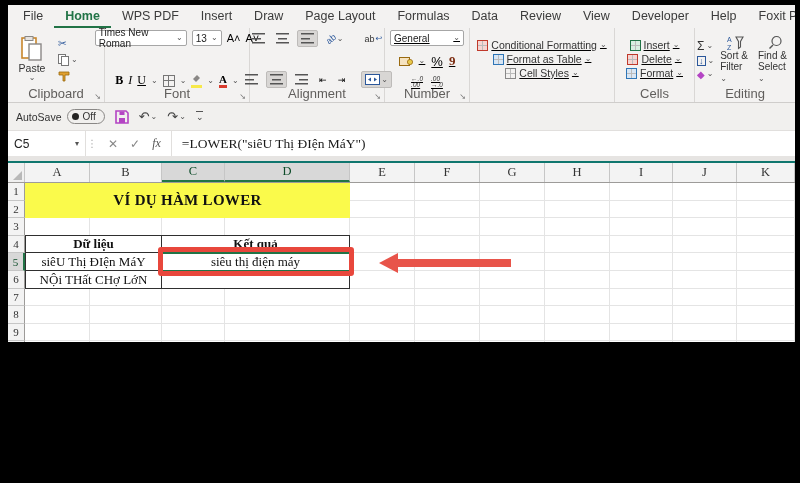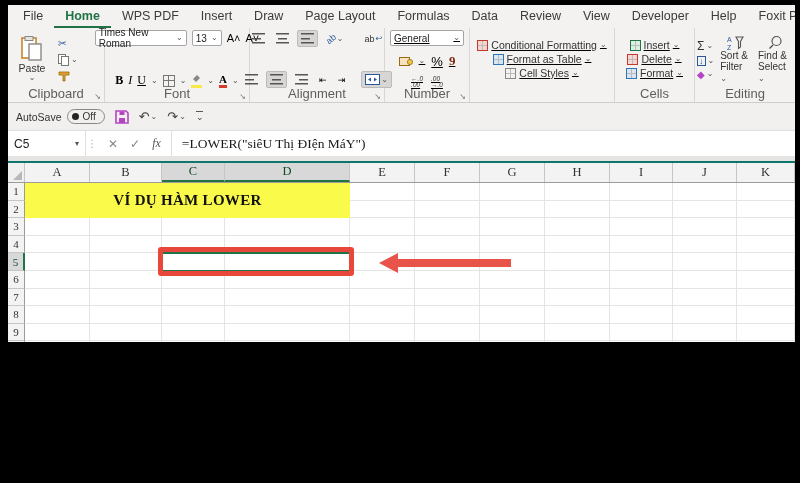--- a/index.html
+++ b/index.html
@@ -524,20 +524,34 @@
       <div class="vline" style="left: 341px;"></div>
       <div class="vline" style="left: 406px;"></div>
       <div class="vline" style="left: 471px;"></div>
       <div class="vline" style="left: 536px;"></div>
       <div class="vline" style="left: 601px;"></div>
       <div class="vline" style="left: 664px;"></div>
       <div class="vline" style="left: 728px;"></div>
       <div class="vline" style="left: 786px;"></div>
       <div class="overlay title-cell">VÍ DỤ HÀM LOWER</div>
 
+    <div class="overlay xtable">
+      <div class="trow">
+        <div class="tcell tc-a">Dữ liệu</div>
+        <div class="tcell tc-b">Kết quả</div>
+      </div>
+      <div class="trow">
+        <div class="tcell tc-a">siêU Thị ĐIện MáY</div>
+        <div class="tcell tc-b">siêu thị điện máy</div>
+      </div>
+      <div class="trow">
+        <div class="tcell tc-a">NỘi THất CHợ LớN</div>
+        <div class="tcell tc-b"></div>
+      </div>
+    </div>
 
     <div class="active-outline"></div>
 
     <div class="overlay redbox"></div>
 
     <div class="overlay arrow-head"></div>
     <div class="overlay arrow-shaft"></div>
   </div>
 </div>
 

